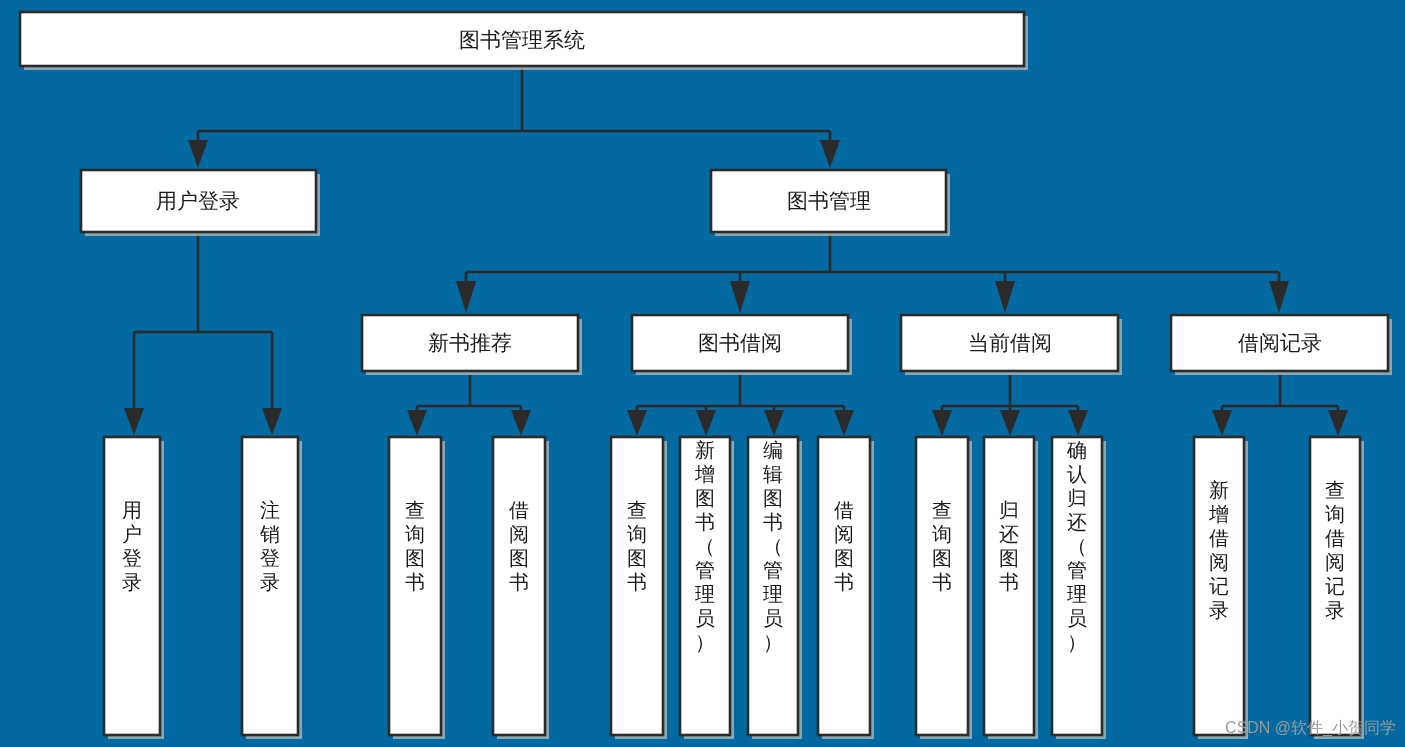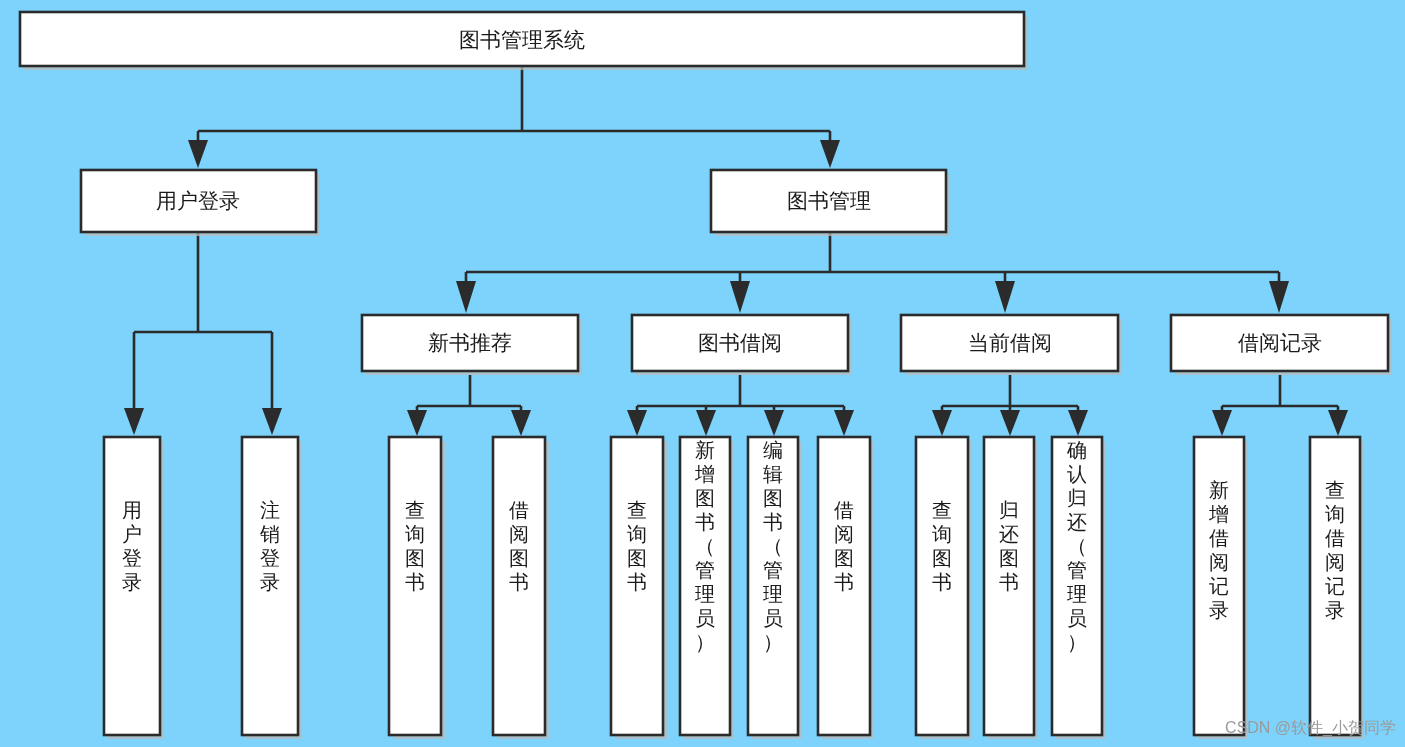--- a/index.html
+++ b/index.html
@@ -8,21 +8,21 @@
     padding: 0;
     background: #ffffff;
   }
   body {
     font-family: "Liberation Sans", "DejaVu Sans", sans-serif;
   }
   #diagram-root {
     position: relative;
     width: 1405px;
     height: 747px;
-    background: #7dd3fc;
+    background: #0369a1;
     overflow: hidden;
   }
   svg#tree-svg {
     position: absolute;
     left: 0;
     top: 0;
     width: 1405px;
     height: 747px;
     display: block;
   }

